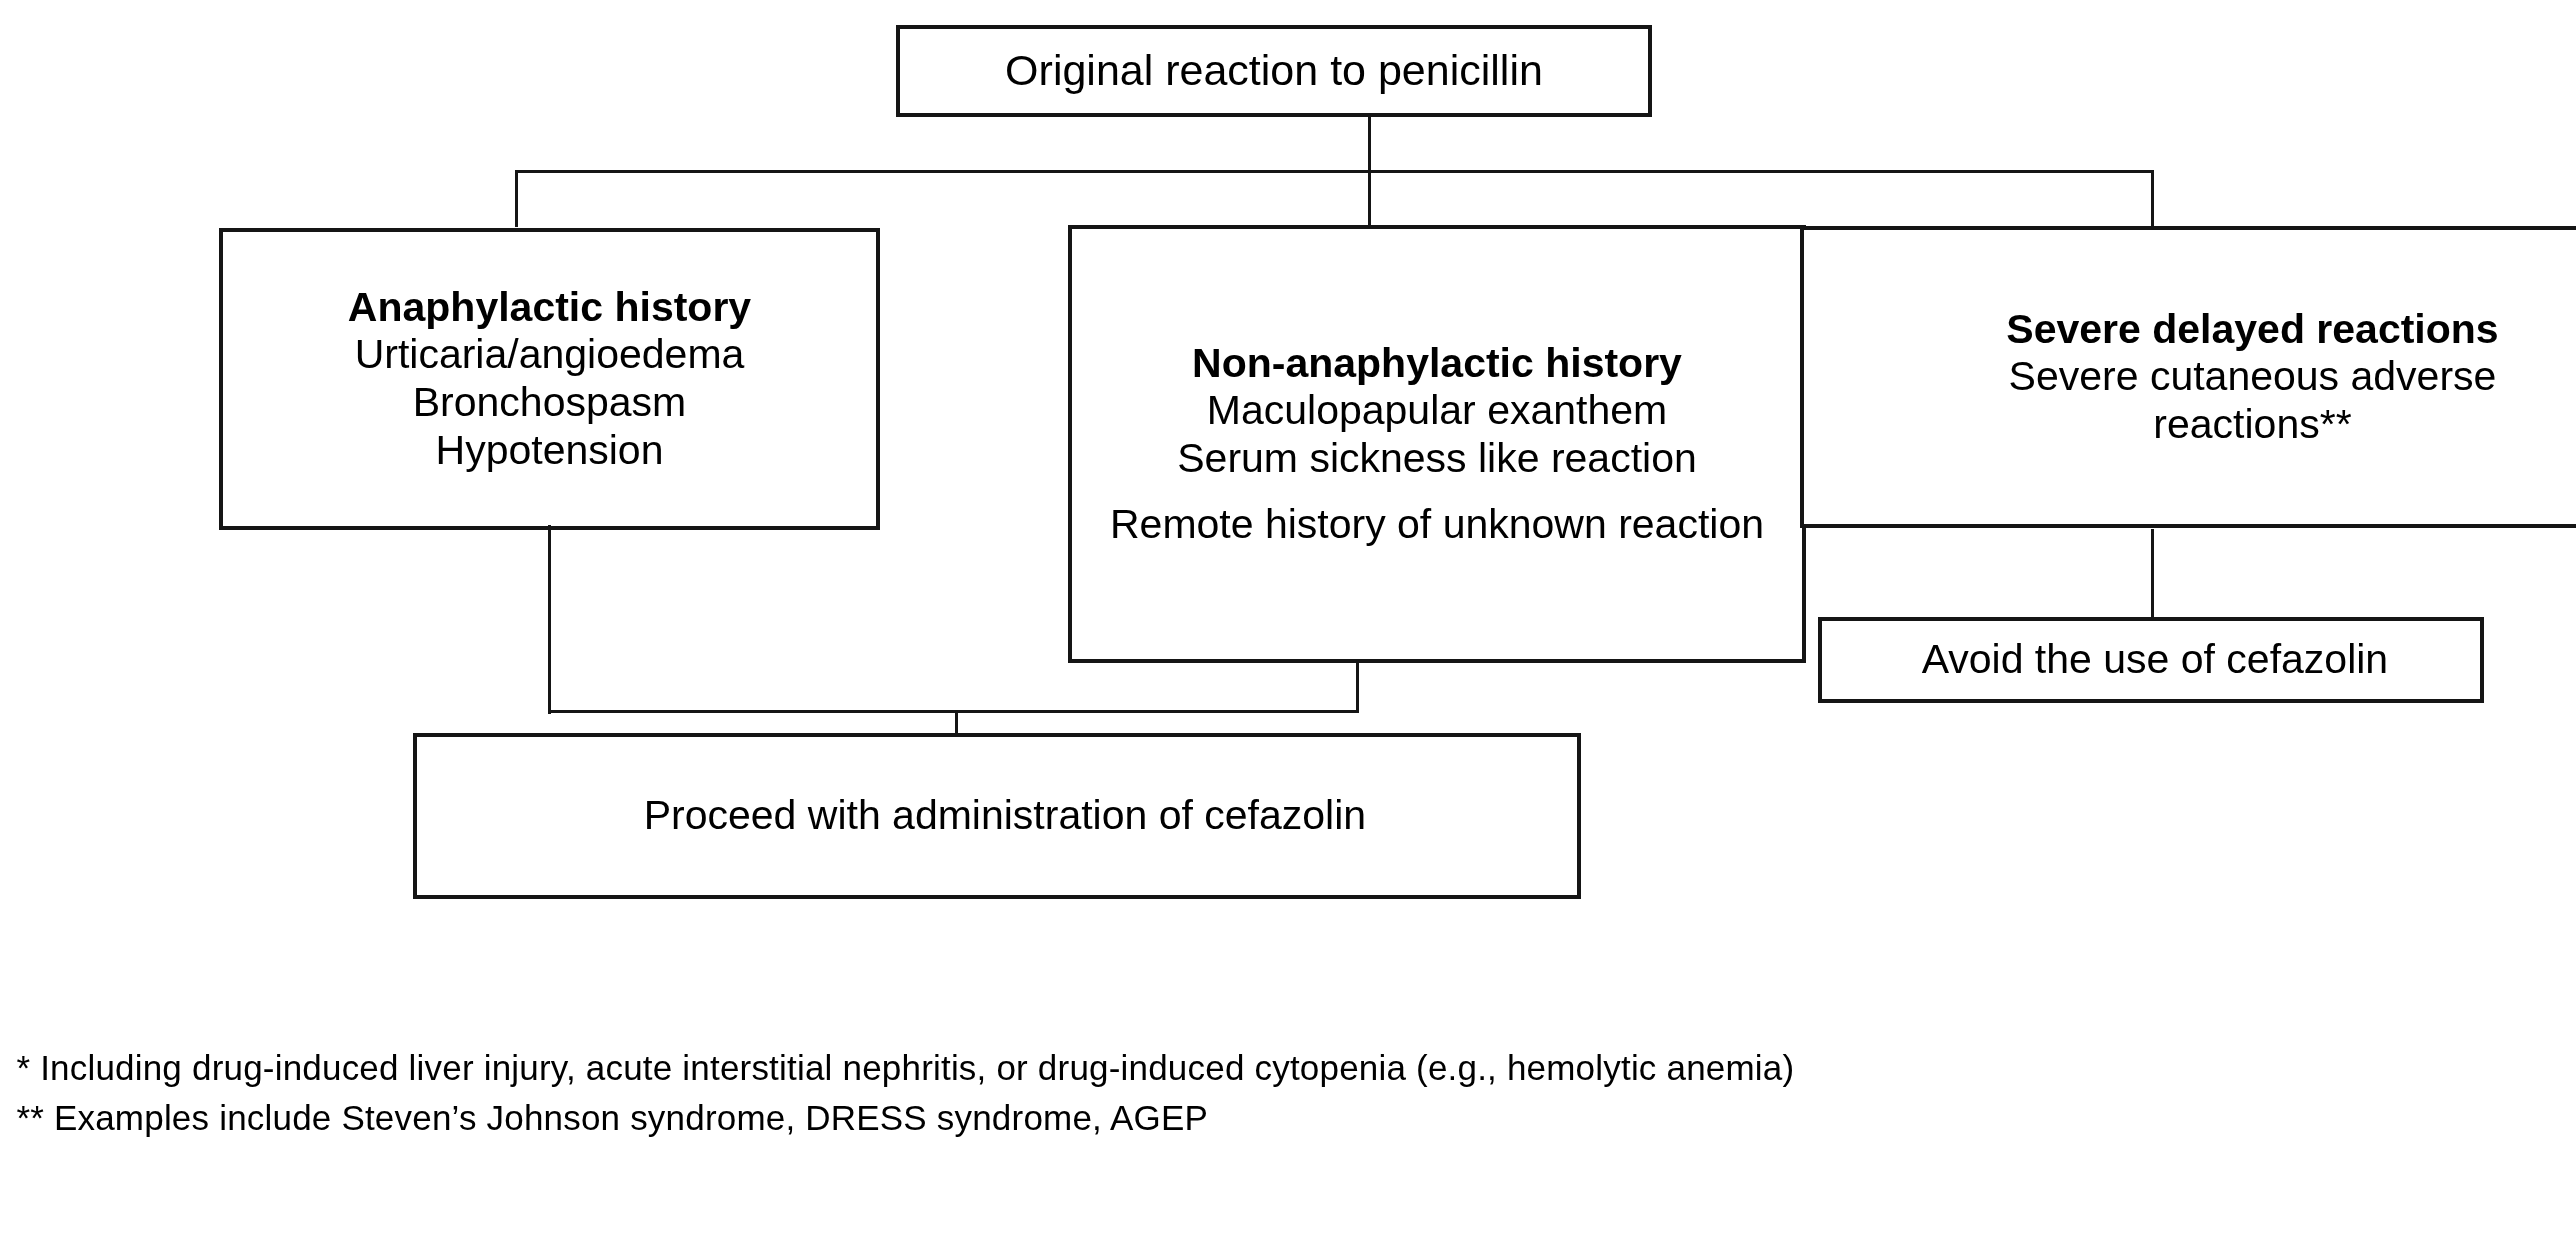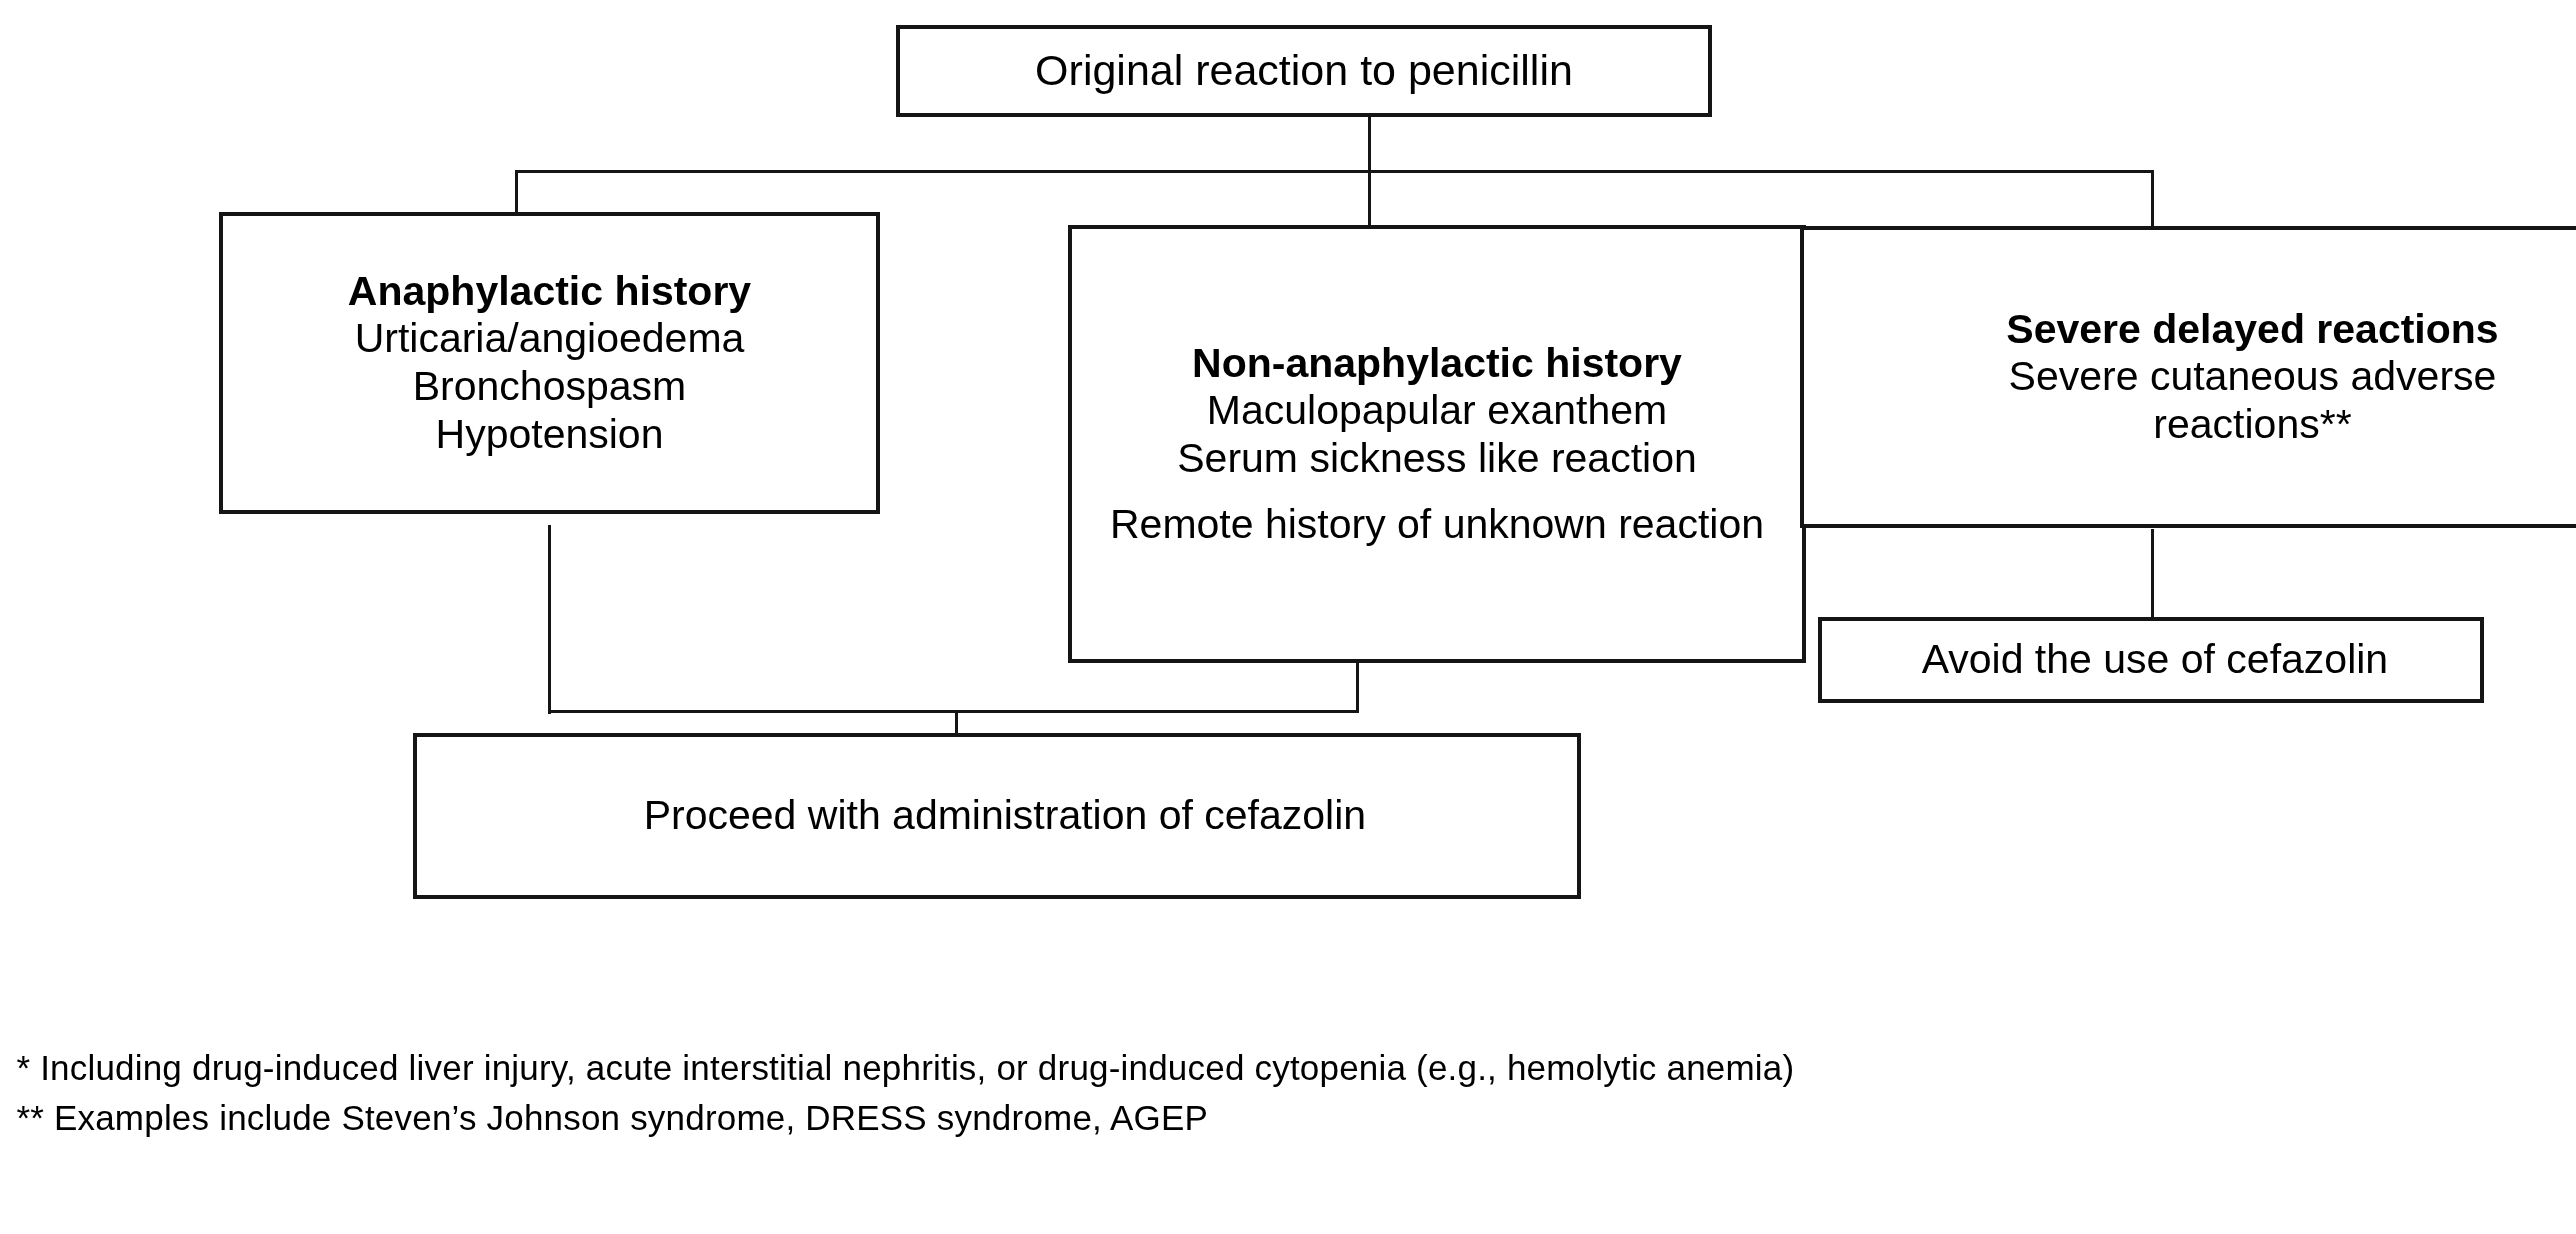--- a/index.html
+++ b/index.html
@@ -64,31 +64,31 @@
   }
   #footnotes .fn {
     display: block;
   }
 </style>
 </head>
 <body>
 
 <div id="canvas">
 
-  <div class="node" id="node-root" style="left:896px; top:24.6px; width:816px; height:92px; font-size:43px;">
+  <div class="node" id="node-root" style="left:896px; top:24.6px; width:756px; height:92px; font-size:43px;">
     <span class="line">Original reaction to penicillin</span>
   </div>
 
   <div class="conn v" style="left:1368px; top:116px; height:57px;"></div>
   <div class="conn h" style="left:515px; top:170px; width:1639px;"></div>
   <div class="conn v" style="left:515px; top:170px; height:57px;"></div>
   <div class="conn v" style="left:1368px; top:170px; height:57px;"></div>
   <div class="conn v" style="left:2151px; top:170px; height:57px;"></div>
 
-  <div class="node" id="node-anaphylactic" style="left:219px; top:212px; width:661px; height:302px;">
+  <div class="node" id="node-anaphylactic" style="left:219px; top:228px; width:661px; height:302px;">
     <span class="line heading">Anaphylactic history</span>
     <span class="line">Urticaria/angioedema</span>
     <span class="line">Bronchospasm</span>
     <span class="line">Hypotension</span>
   </div>
 
   <div class="node" id="node-non-anaphylactic" style="left:1068px; top:225px; width:738px; height:438px;">
     <span class="line heading">Non-anaphylactic history</span>
     <span class="line">Maculopapular exanthem</span>
     <span class="line">Serum sickness like reaction</span>

